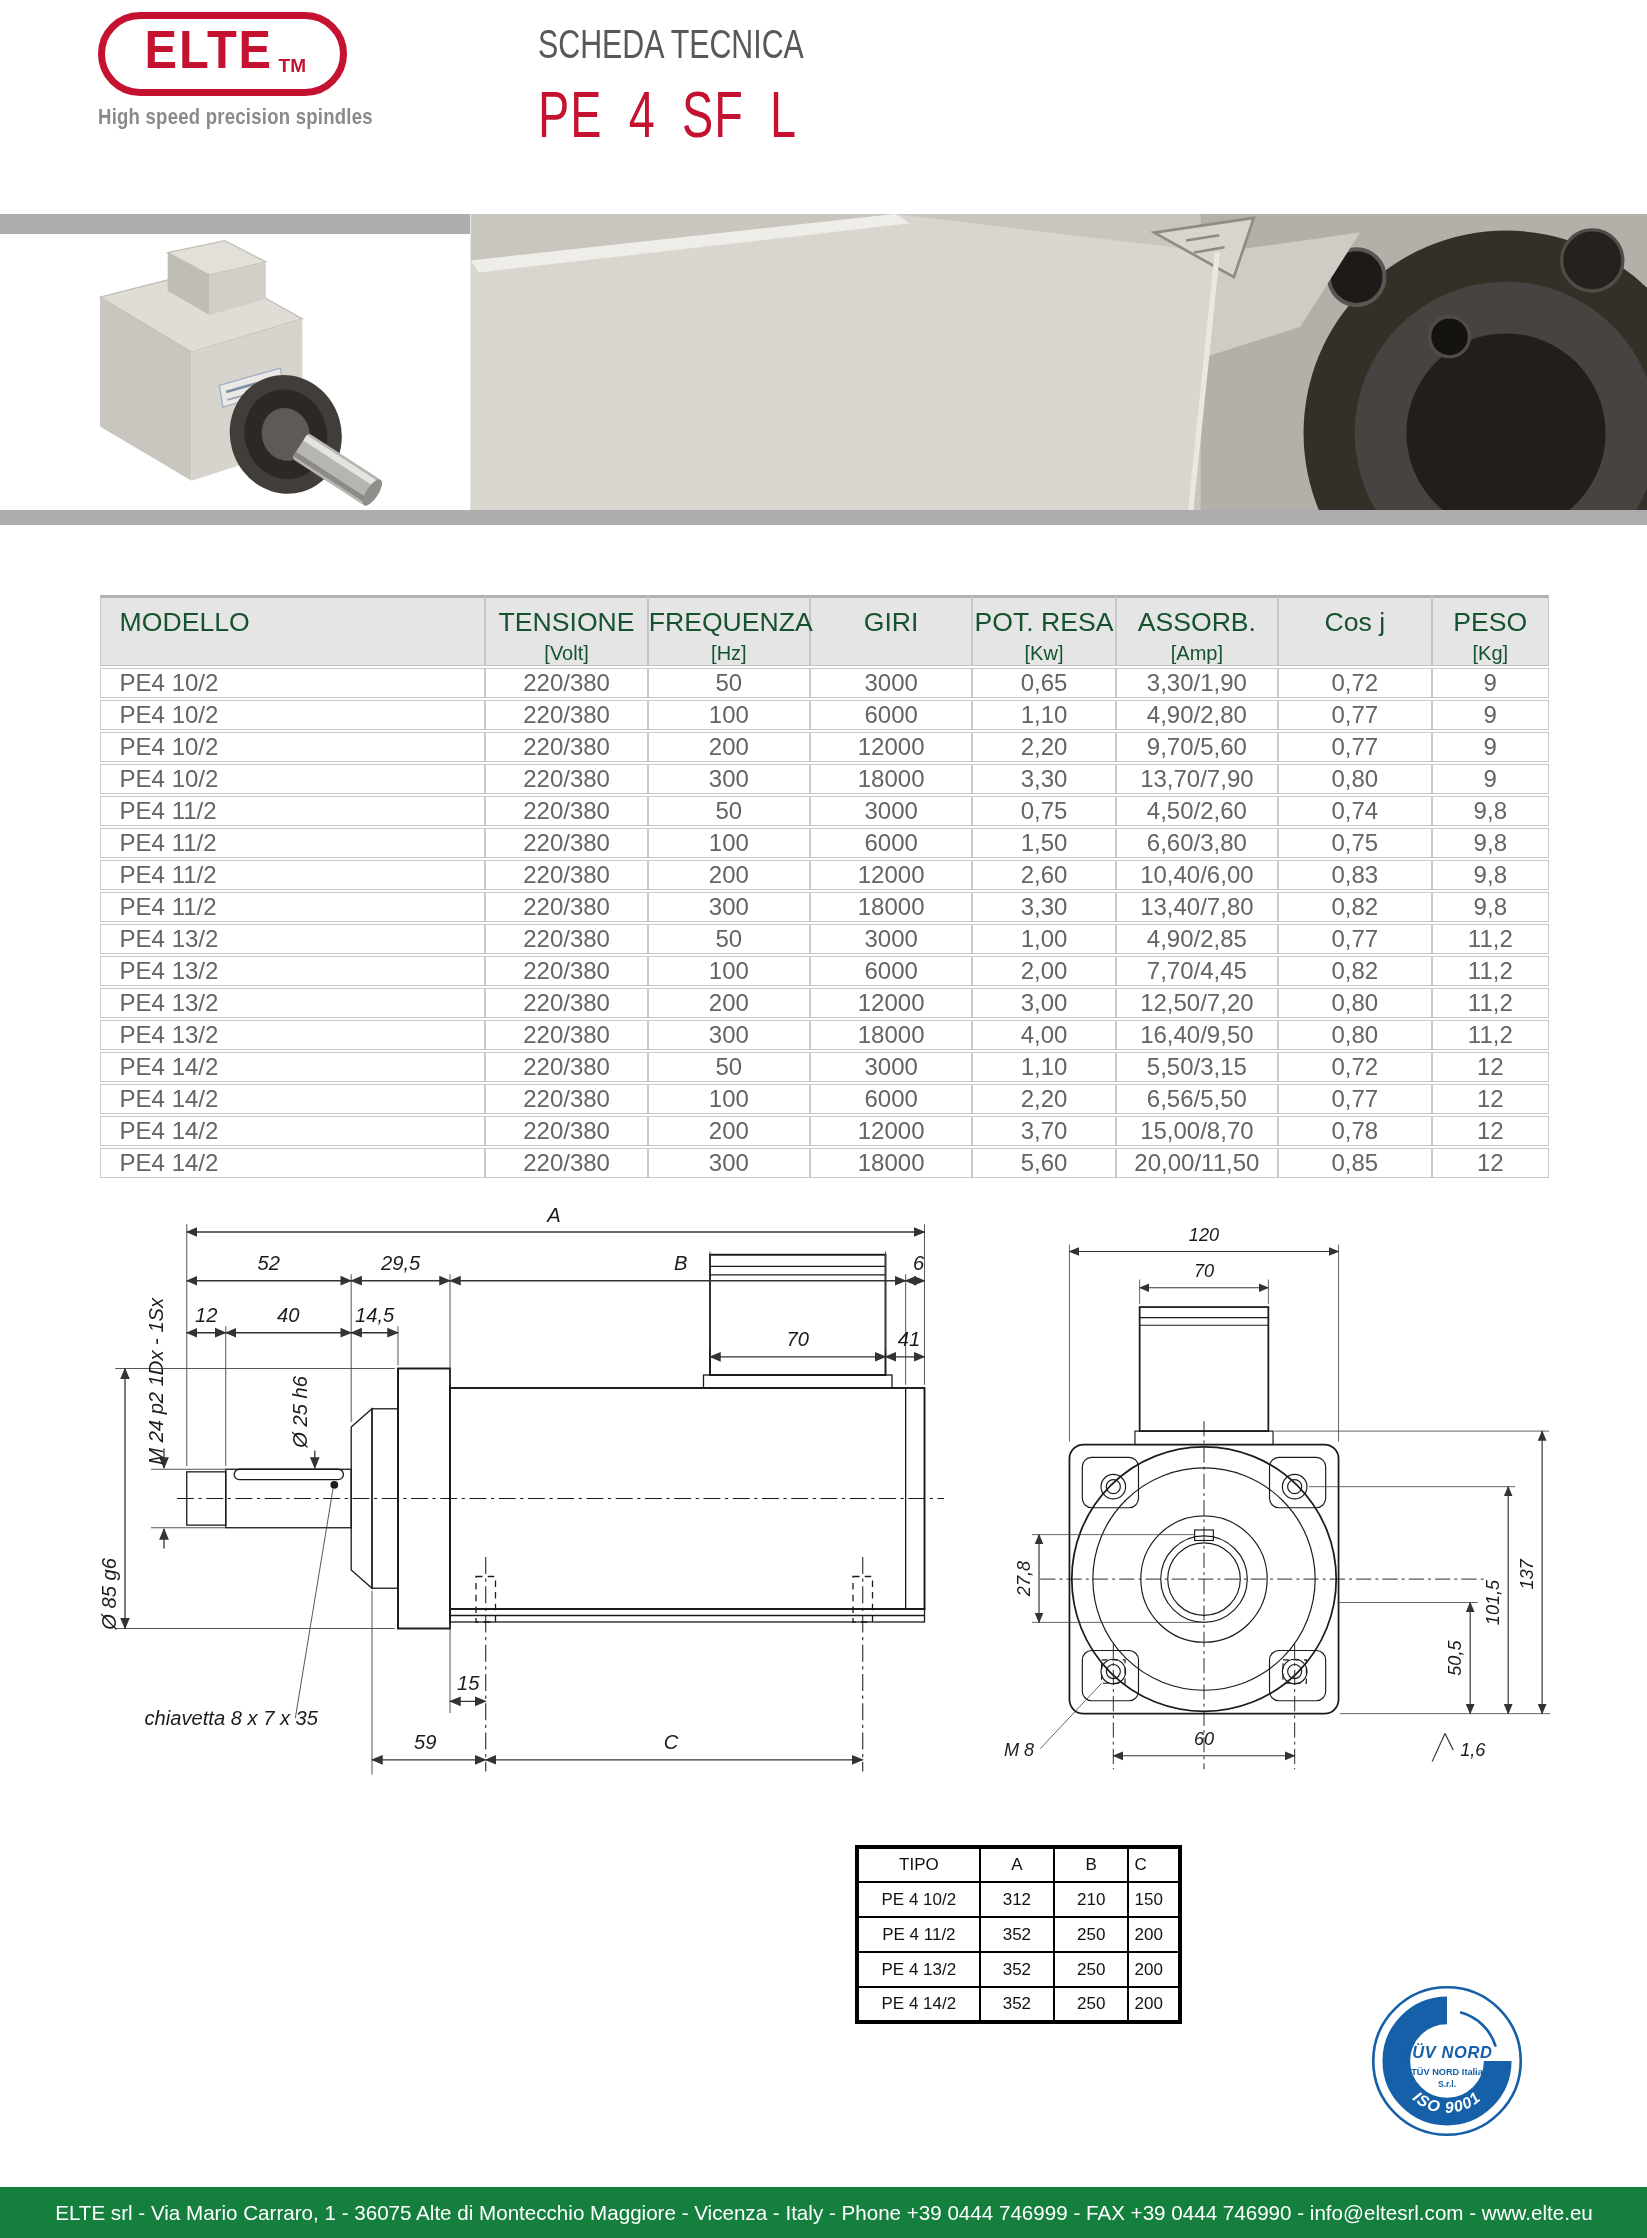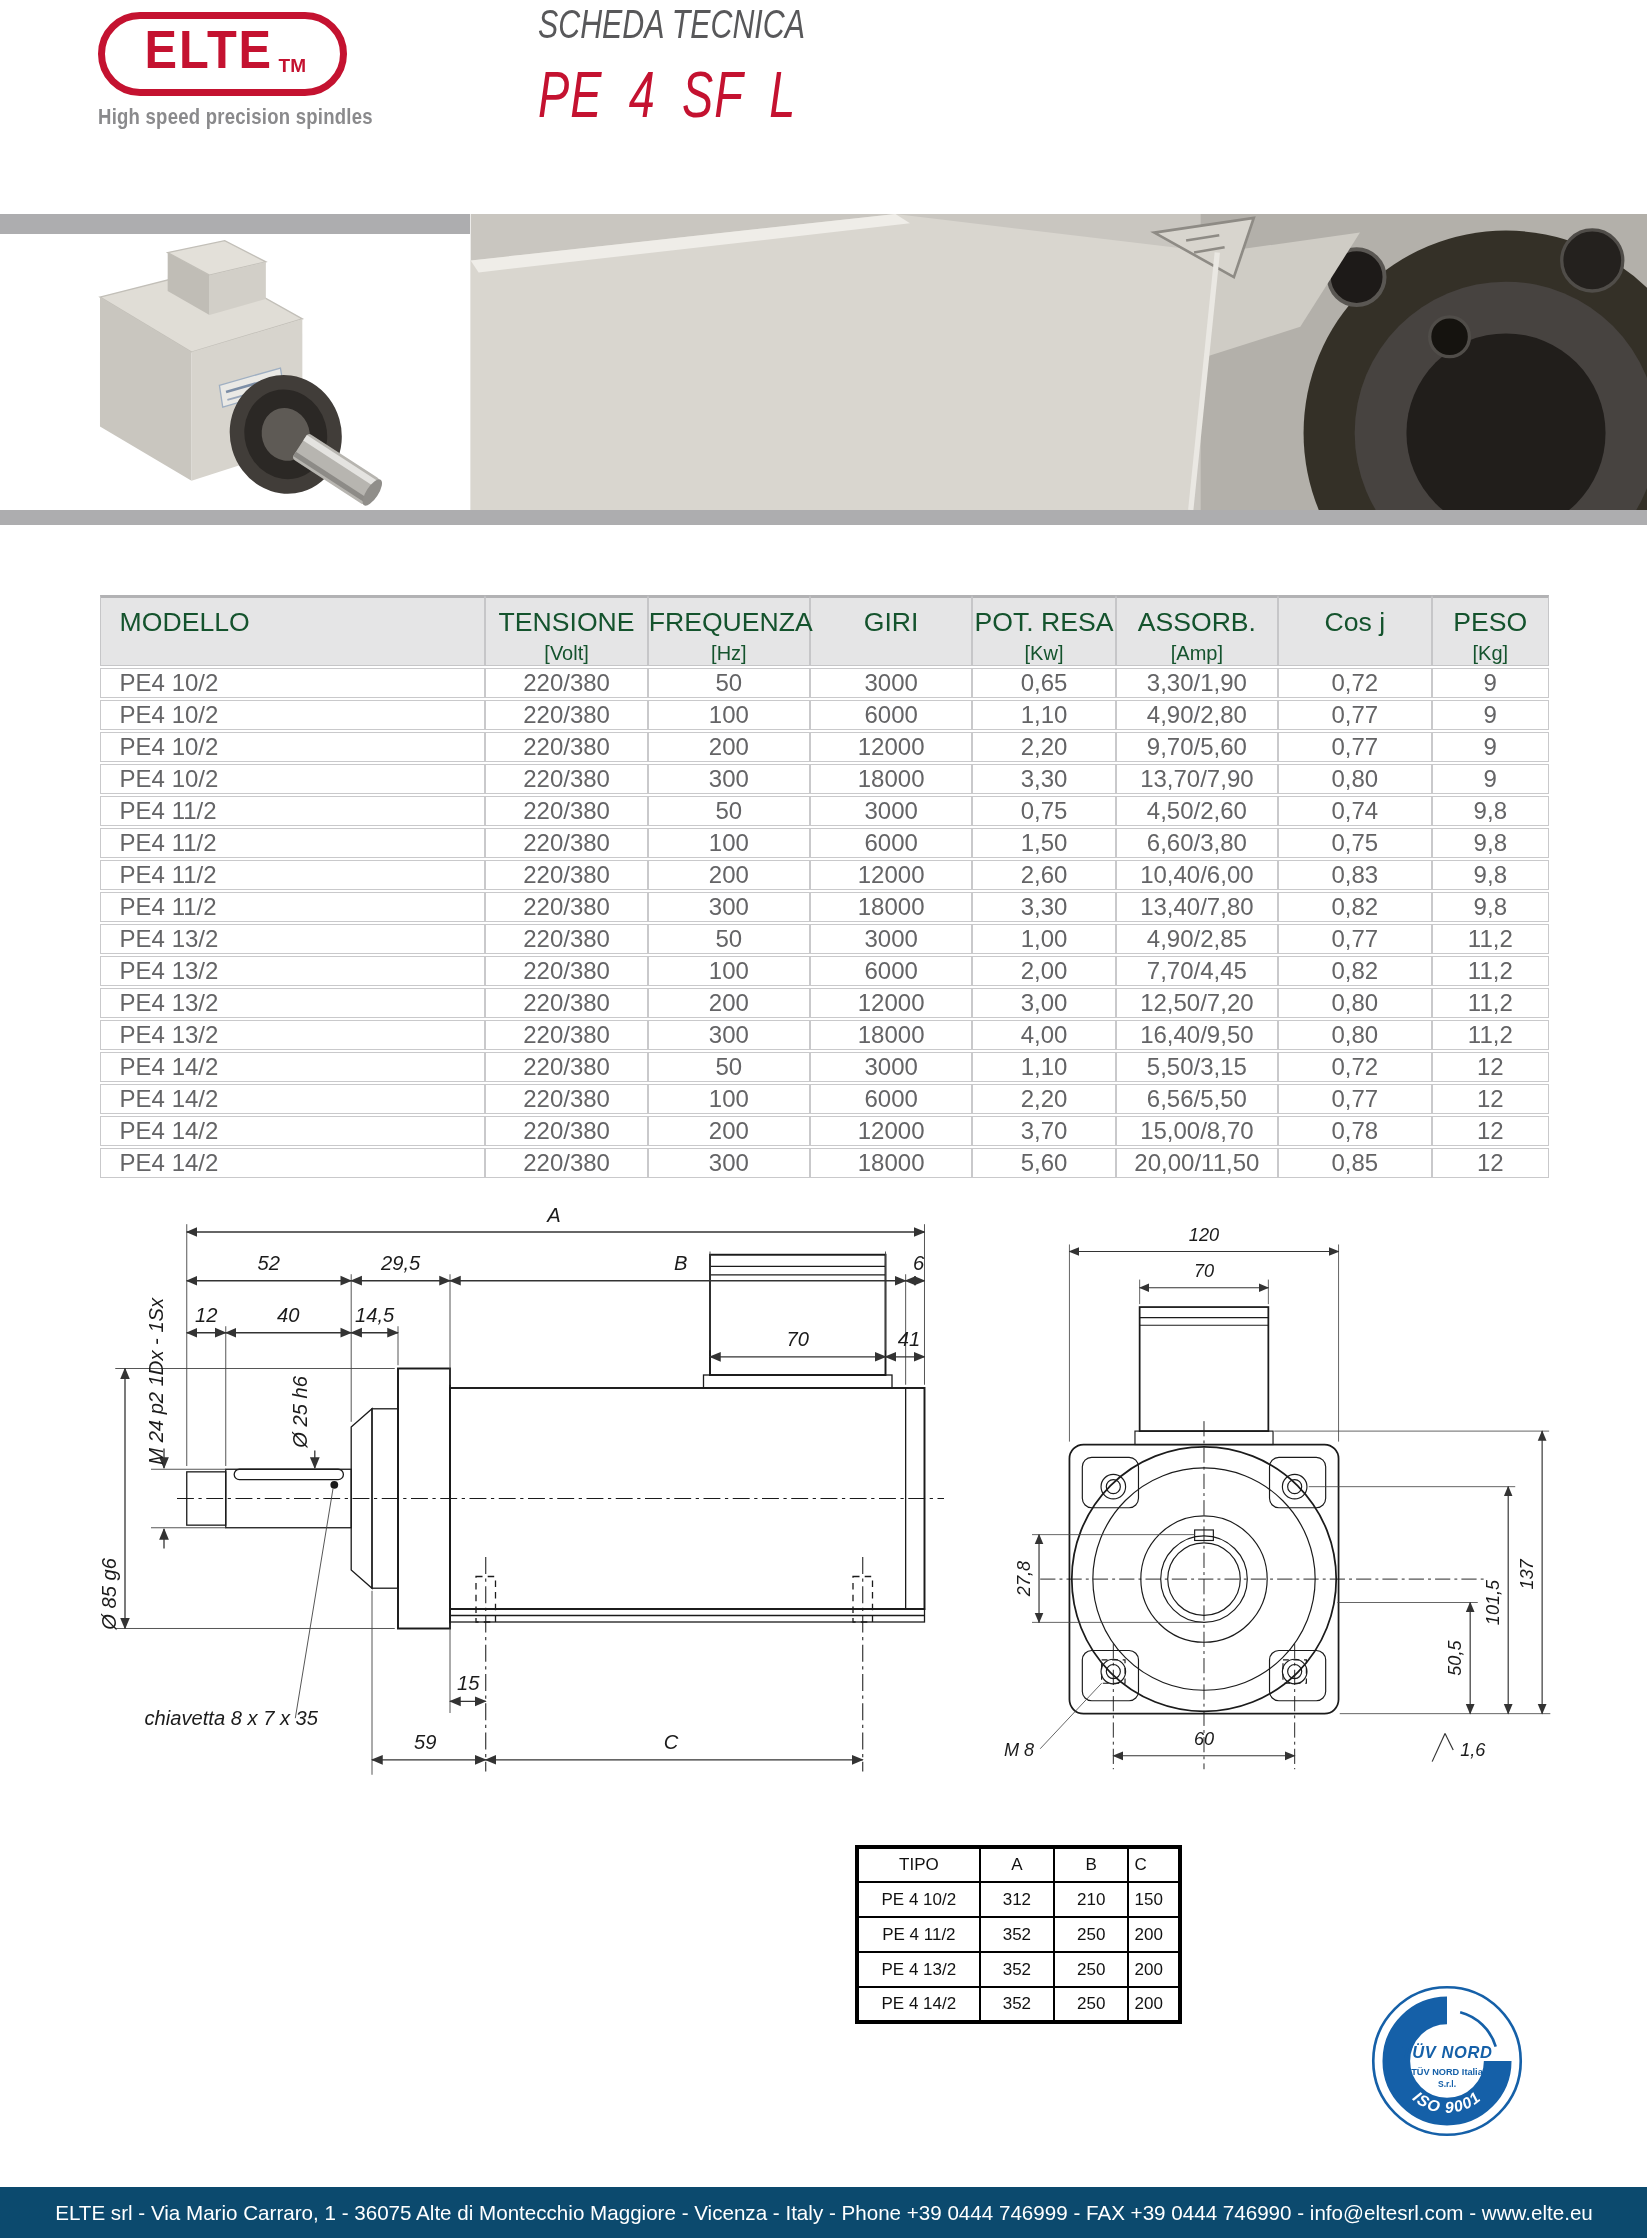--- a/index.html
+++ b/index.html
@@ -7,21 +7,21 @@
   .page { position:relative; width:1648px; height:2239px; background:#fff; overflow:hidden; }
 
   
   .logo { position:absolute; left:98px; top:12px; width:249px; height:84px;
           border:7.3px solid #C41230; border-radius:43px; display:flex; align-items:flex-start; justify-content:center; }
   .logo-text { color:#C41230; font-size:53px; font-weight:bold; letter-spacing:2px;
                transform:scaleX(0.92); display:inline-block; }
   .logo-tm { color:#C41230; font-size:19px; font-weight:bold; align-self:flex-end; margin-bottom:12px; }
   .tagline { position:absolute; left:98px; top:104px; color:#8A8A8C; font-weight:bold; font-size:22.6px;
              transform:scaleX(0.82); transform-origin:left; white-space:nowrap; letter-spacing:0.3px; }
-  .titleblock { position:absolute; left:538px; top:1px;font-style:italic; }
+  .titleblock { position:absolute; left:538px; top:21px; }
   .doc-type { color:#58585A; font-size:41px; transform:scaleX(0.74); transform-origin:left; white-space:nowrap; }
   .model   { color:#C41230; font-size:65px; margin-top:9.3px; transform:scaleX(0.72); transform-origin:left;
              white-space:nowrap; word-spacing:17.3px; letter-spacing:1.3px; }
 
   
   .bar { position:absolute; background:#ADADAF; }
   .bar-top { left:0; top:214px; width:470px; height:20px; }
   .bar-bottom { left:0; top:510px; width:1648px; height:14.6px; }
   .photo-left { position:absolute; left:0; top:234px; width:470px; height:276px; background:#fff; }
   .photo-right { position:absolute; left:470px; top:214px; width:1178px; height:296px; overflow:hidden; }
@@ -54,21 +54,21 @@
   table.dimt { width:100%; border-collapse:collapse; border:4.7px solid #000; table-layout:fixed; }
   table.dimt th, table.dimt td { border:2px solid #000; font-size:17px; color:#111; font-weight:normal;
                  text-align:center; height:35px; transform:none; }
   table.dimt .c-left { text-align:left; padding-left:5.3px; }
   col.dw-tipo{width:38%} col.dw-a{width:23%} col.dw-b{width:23%} col.dw-c{width:16%}
 
   
   .badge { position:absolute; left:1368px; top:1982px; width:158px; height:158px; }
 
   
-  .footer { position:absolute; left:0; top:2187px; width:1648px; height:52px; background:#0c4a6e;
+  .footer { position:absolute; left:0; top:2187px; width:1648px; height:52px; background:#15803d;
             display:flex; align-items:center; justify-content:center; }
   .footer-text { color:#FFFFFF; font-size:20.6px; white-space:nowrap; }
 </style>
 </head>
 <body>
 
 <div class="page">
 
   <div class="logo">
     <span class="logo-text">ELTE</span>

